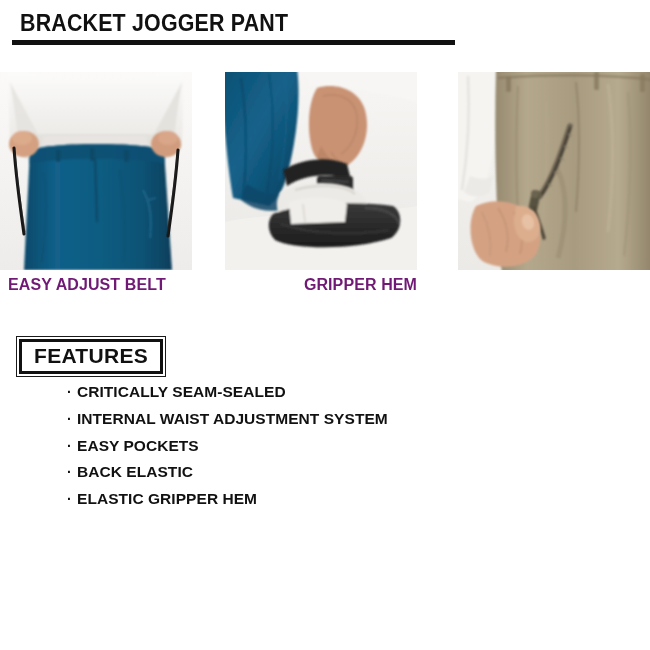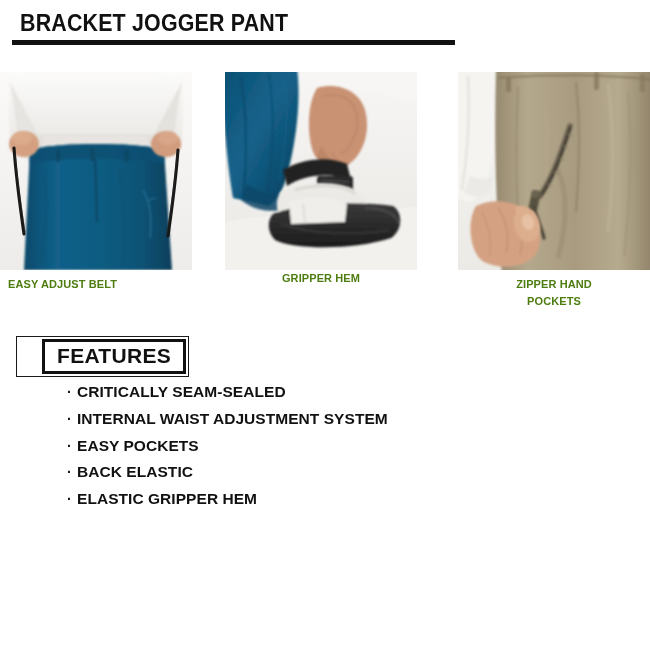--- a/index.html
+++ b/index.html
@@ -68,59 +68,58 @@
   }
   .photo-1 { left: 0px;   width: 192px; }
   .photo-2 { left: 225px; width: 192px; }
   .photo-3 { left: 458px; width: 192px; }
 
   .photo svg { display: block; width: 100%; height: 100%; }
 
   
   .caption {
     position: absolute;
-    font-size: 11px;
+    font-size: 16px;
     font-weight: bold;
-    color: #4d7c0f;
+    color: #701a75;
     letter-spacing: 0.1px;
     line-height: 17px;
     font-family: "Liberation Sans", sans-serif;
   }
   .cap-1 {
     left: 8px;
     top: 276px;
     width: 200px;
     text-align: left;
   }
   .cap-2 {
     left: 225px;
-    top: 270px;
+    top: 276px;
     width: 192px;
-    text-align: center;
+    text-align: right;
   }
   .cap-3 {
     left: 458px;
     top: 276px;
     width: 192px;
     text-align: center;
   }
 
   
   .features-box {
     position: absolute;
     left: 16px;
     top: 336px;
     border: 1px solid #1a1a1a;
     background: #ffffff;
     padding: 2px;
   }
   .features-inner {
     border: 3px solid #111111;
     padding: 2px 12px 3px 12px;
-    margin-left: 23px;
   }
   .features-label {
     font-size: 21px;
     font-weight: bold;
     color: #111111;
     letter-spacing: 0.3px;
     line-height: 24px;
     white-space: nowrap;
     font-family: "Liberation Sans", sans-serif;
   }
@@ -374,24 +373,20 @@
           <ellipse cx="70" cy="150" rx="6" ry="8" fill="#e8c3a6" opacity="0.9" transform="rotate(-18 70 150)"></ellipse>
         </g>
       </svg>
     </div>
   </div>
 
   <div class="caption cap-1">EASY ADJUST BELT</div>
 
   <div class="caption cap-2">GRIPPER HEM</div>
 
-  <div class="caption cap-3">
-    <span>ZIPPER HAND</span><br>
-    <span>POCKETS</span>
-  </div>
 
   <div class="features-box">
     <div class="features-inner">
       <div class="features-label">FEATURES</div>
     </div>
   </div>
 
   <ul class="feature-list">
     <li class="feature-item">
       <span class="feature-bullet">·</span><span>CRITICALLY SEAM-SEALED</span>

